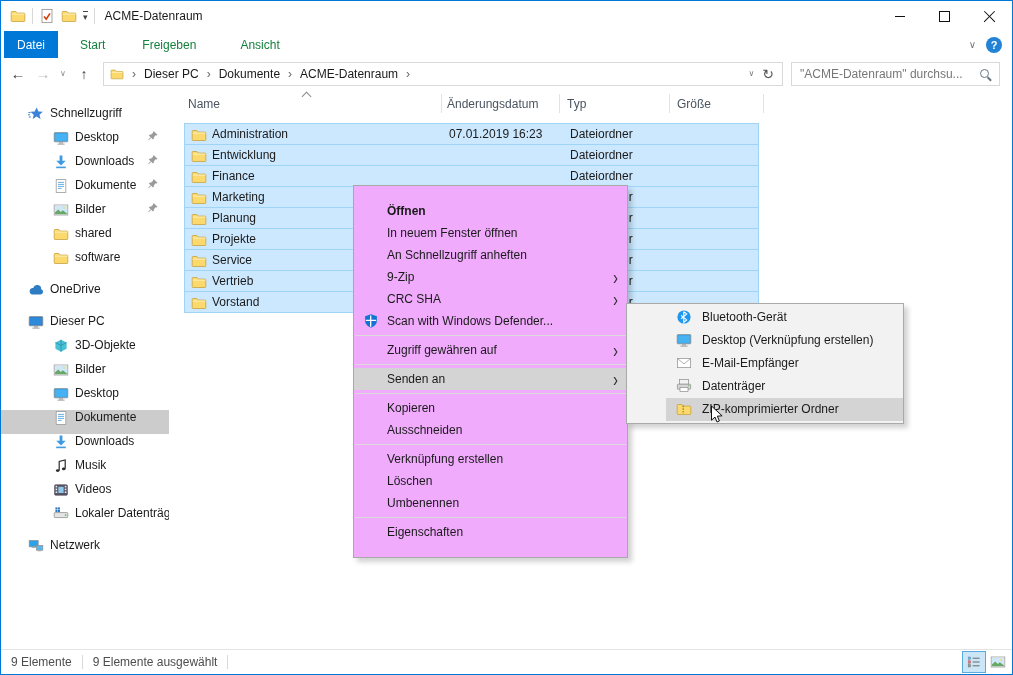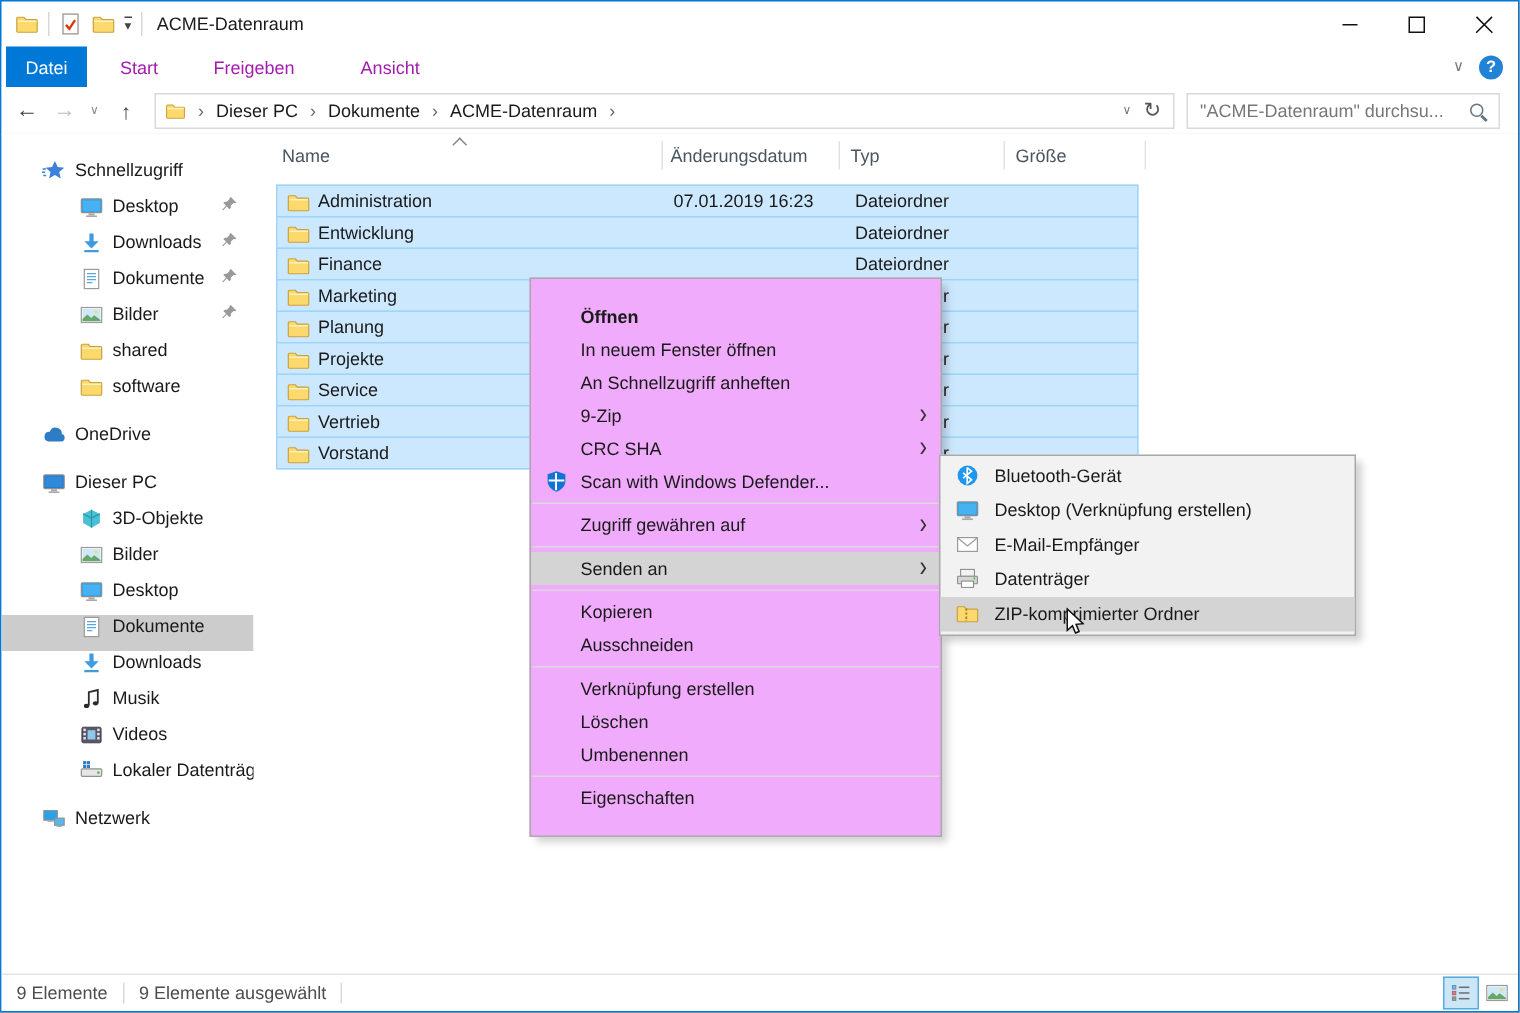--- a/index.html
+++ b/index.html
@@ -21,21 +21,21 @@
   .wctrl { display:flex; height:30px; }
   .wbtn { width:45px; height:30px; display:flex; align-items:center; justify-content:center; }
   .g-min { width:10px; height:1px; background:#111; }
   .g-max { width:9px; height:9px; border:1px solid #111; }
   .g-x { position:relative; width:13px; height:13px; }
   .g-x::before,.g-x::after { content:""; position:absolute; left:-1px; top:6px; width:15px; height:1.3px; background:#111; }
   .g-x::before { transform:rotate(45deg); } .g-x::after { transform:rotate(-45deg); }
 
   
   .tabs { position:absolute; left:0; top:30px; right:0; height:27px; display:flex; align-items:stretch; border-bottom:1px solid #e6e6e6; background:#fff; }
-  .tab { display:flex; align-items:center; padding:0 14px; color:#a21caf; }
+  .tab { display:flex; align-items:center; padding:0 14px; color:#15803d; }
   .tab.active { background:#0078d7; color:#fff; margin-left:3px; padding:0 13px; }
   .tab.t1 { margin-left:8px; } .tab.t2 { margin-left:9px; } .tab.t3 { margin-left:16px; }
   .tabs-right { margin-left:auto; display:flex; align-items:center; gap:10px; padding-right:10px; }
   .rib-collapse { color:#777; font-size:10px; }
   .helpbtn { width:16px; height:16px; border-radius:50%; background:#2283d6; color:#fff; font-weight:bold; font-size:11px; display:flex; align-items:center; justify-content:center; }
 
   
   .toolbar { position:absolute; left:0; top:57px; right:0; height:31px; display:flex; align-items:center; border-bottom:1px solid #e6e6e6; background:#fff; }
   .navbtn { display:flex; align-items:center; justify-content:center; color:#3d3d3d; }
   .nav-back { width:26px; font-size:15px; margin-left:4px; }
@@ -81,21 +81,21 @@
   .cmenu { position:absolute; left:352px; top:136px; width:273px; background:#f0abfc; border:1px solid #a9a9a9; padding:14px 0; box-shadow:4px 4px 5px rgba(0,0,0,.18); z-index:10;margin-top:48px; }
   .mi { position:relative; height:22px; line-height:22px; padding:0 26px 0 33px; white-space:nowrap; }
   .mi.bold { font-weight:bold; }
   .mi.hl { background:#d4d4d4; }
   .mi .micon { position:absolute; left:9px; top:3px; }
   .mi .arrow { position:absolute; right:9px; top:0; font-size:15px; color:#333; transform:scaleY(1.3); }
   .msep { height:1px; background:#dadada; margin:3px 1px; }
 
   
   .smenu { position:absolute; left:625px; top:302px; width:276px; background:#f2f2f2; border:1px solid #a9a9a9; padding:2px 0; box-shadow:4px 4px 5px rgba(0,0,0,.18); z-index:11; }
-  .smi { position:relative; height:23px; line-height:23px; padding-left:36px; white-space:nowrap; }
+  .smi { position:relative; height:23px; line-height:23px; padding-left:36px; white-space:nowrap;margin-left:39px; }
   .smi.hl { background:#d4d4d4; }
   .smi .micon { position:absolute; left:10px; top:3px; }
 
   
   .statusbar { position:absolute; left:0; bottom:0; right:0; height:24px; border-top:1px solid #e4e4e4; display:flex; align-items:center; background:#fff; color:#4d4d4d; }
   .statusbar .stext { padding:0 10px; }
   .statusbar .ssep { width:1px; height:14px; background:#d9d9d9; }
   .viewbtns { margin-left:auto; display:flex; align-items:center; margin-right:2px; }
   .viewbtn { width:24px; height:22px; display:flex; align-items:center; justify-content:center; box-sizing:border-box; }
   .viewbtn.sel { background:#cbe6f7; border:1px solid #5aabdd; }

